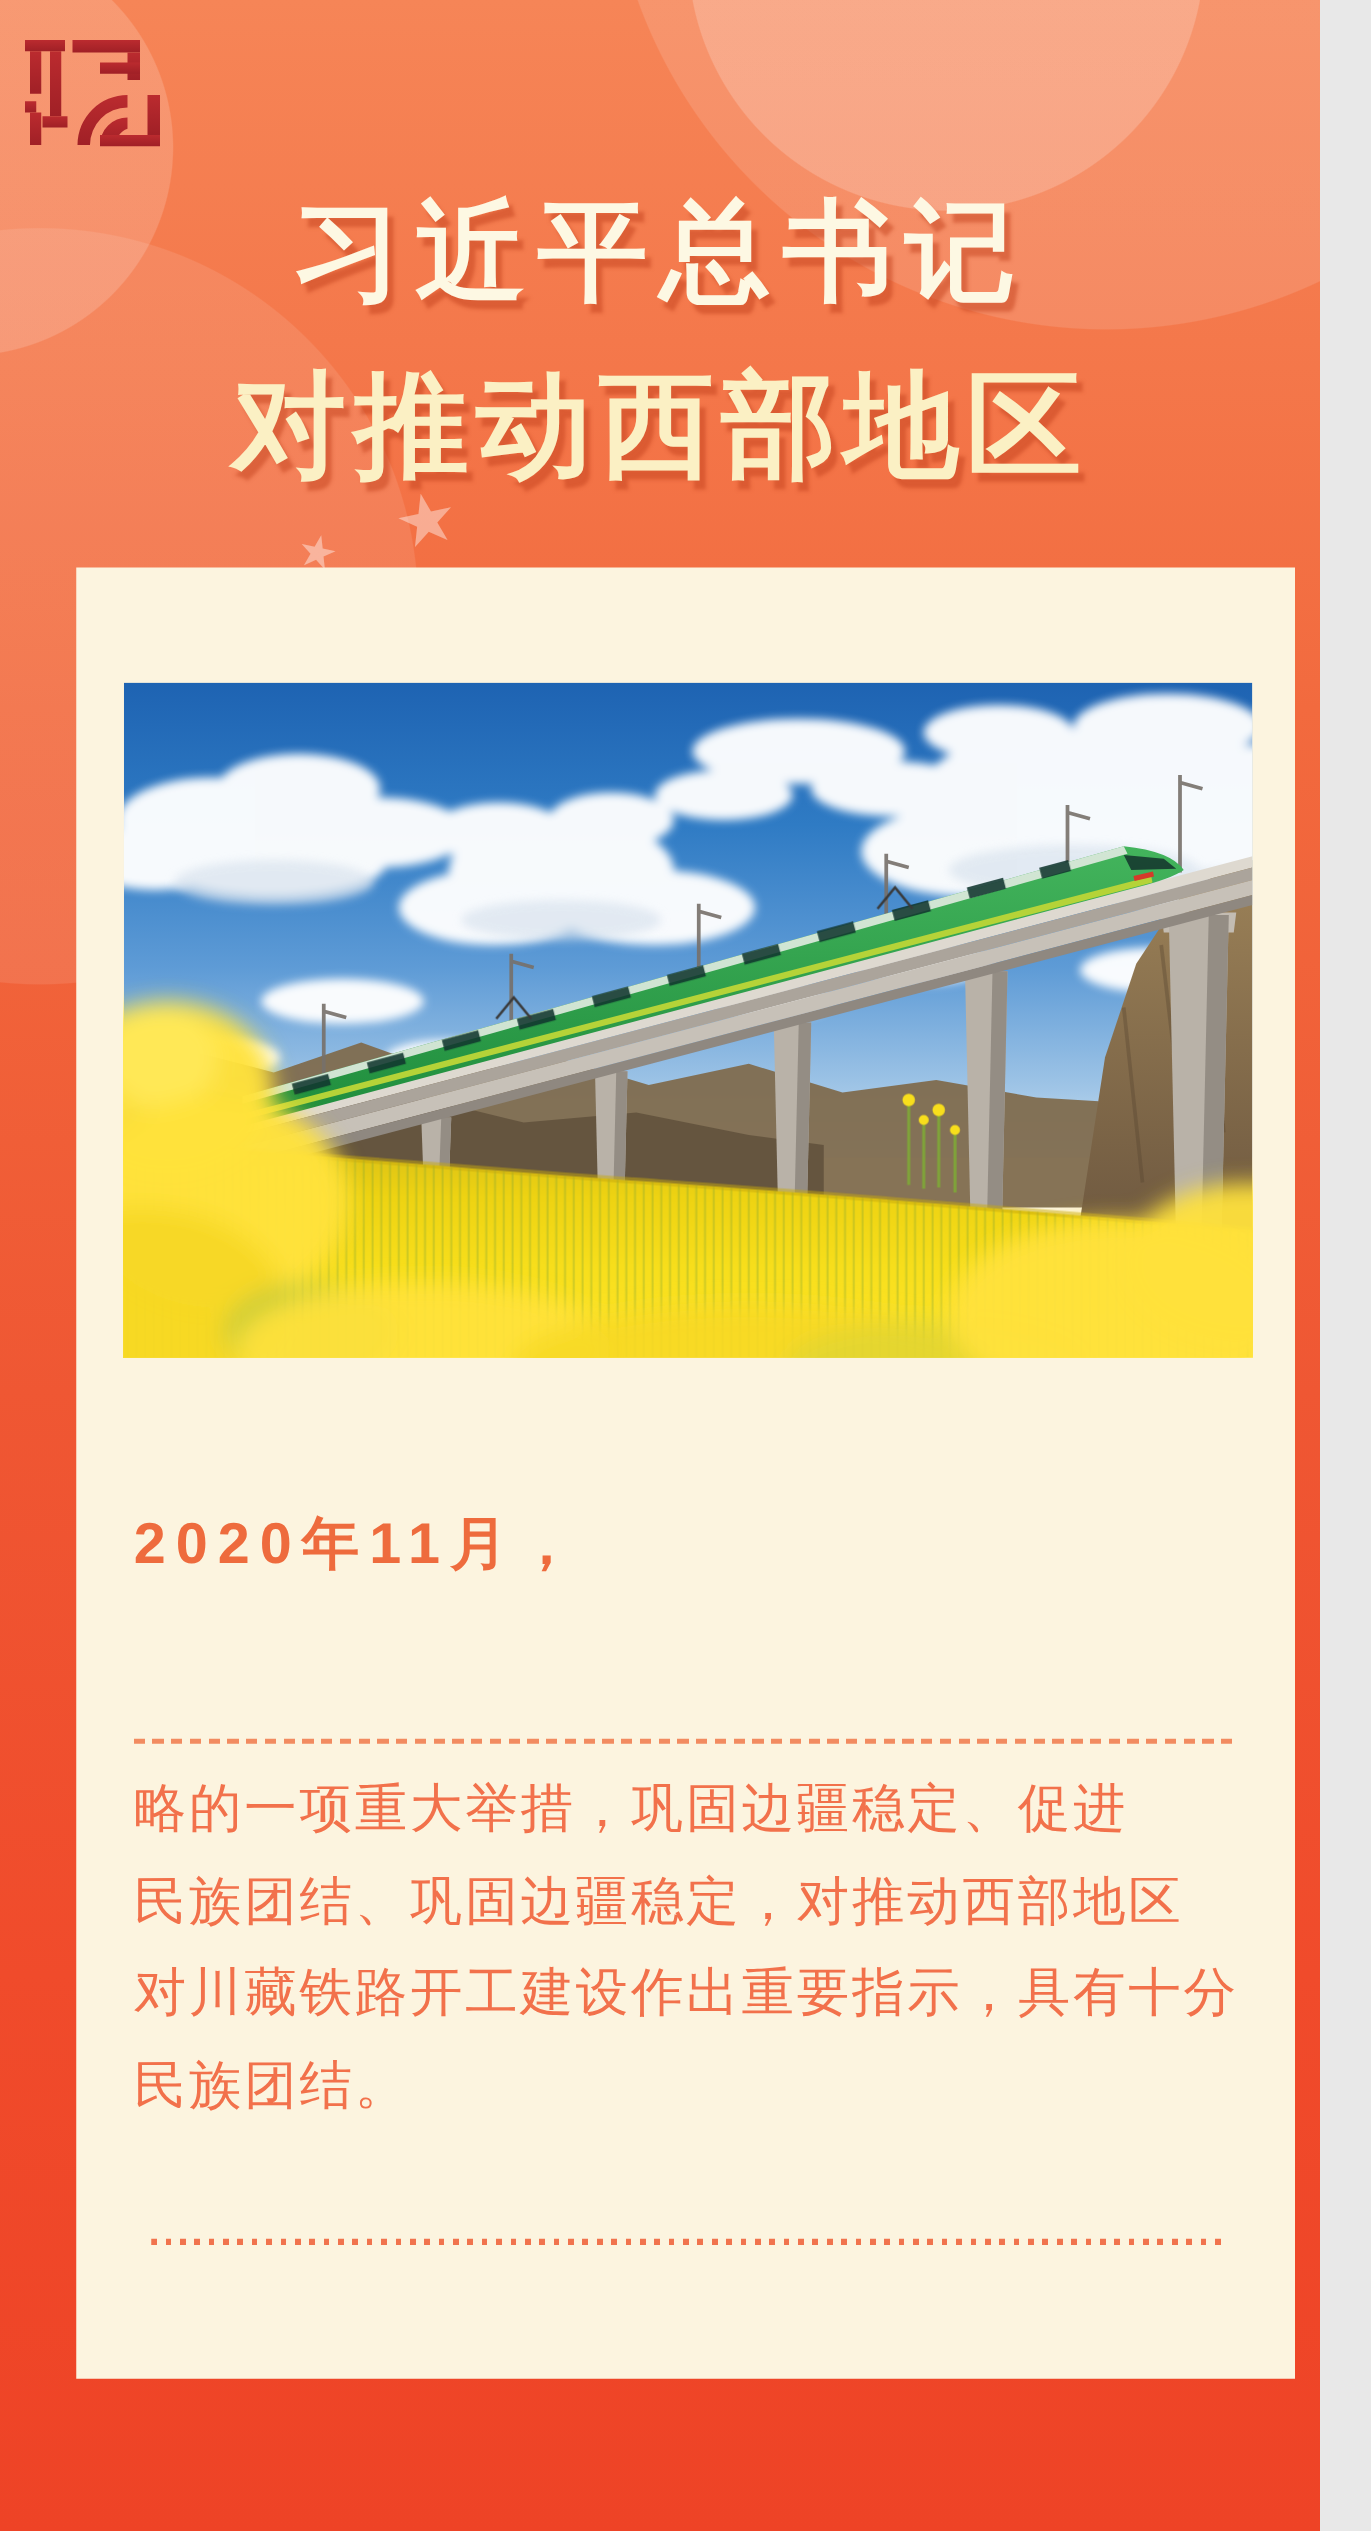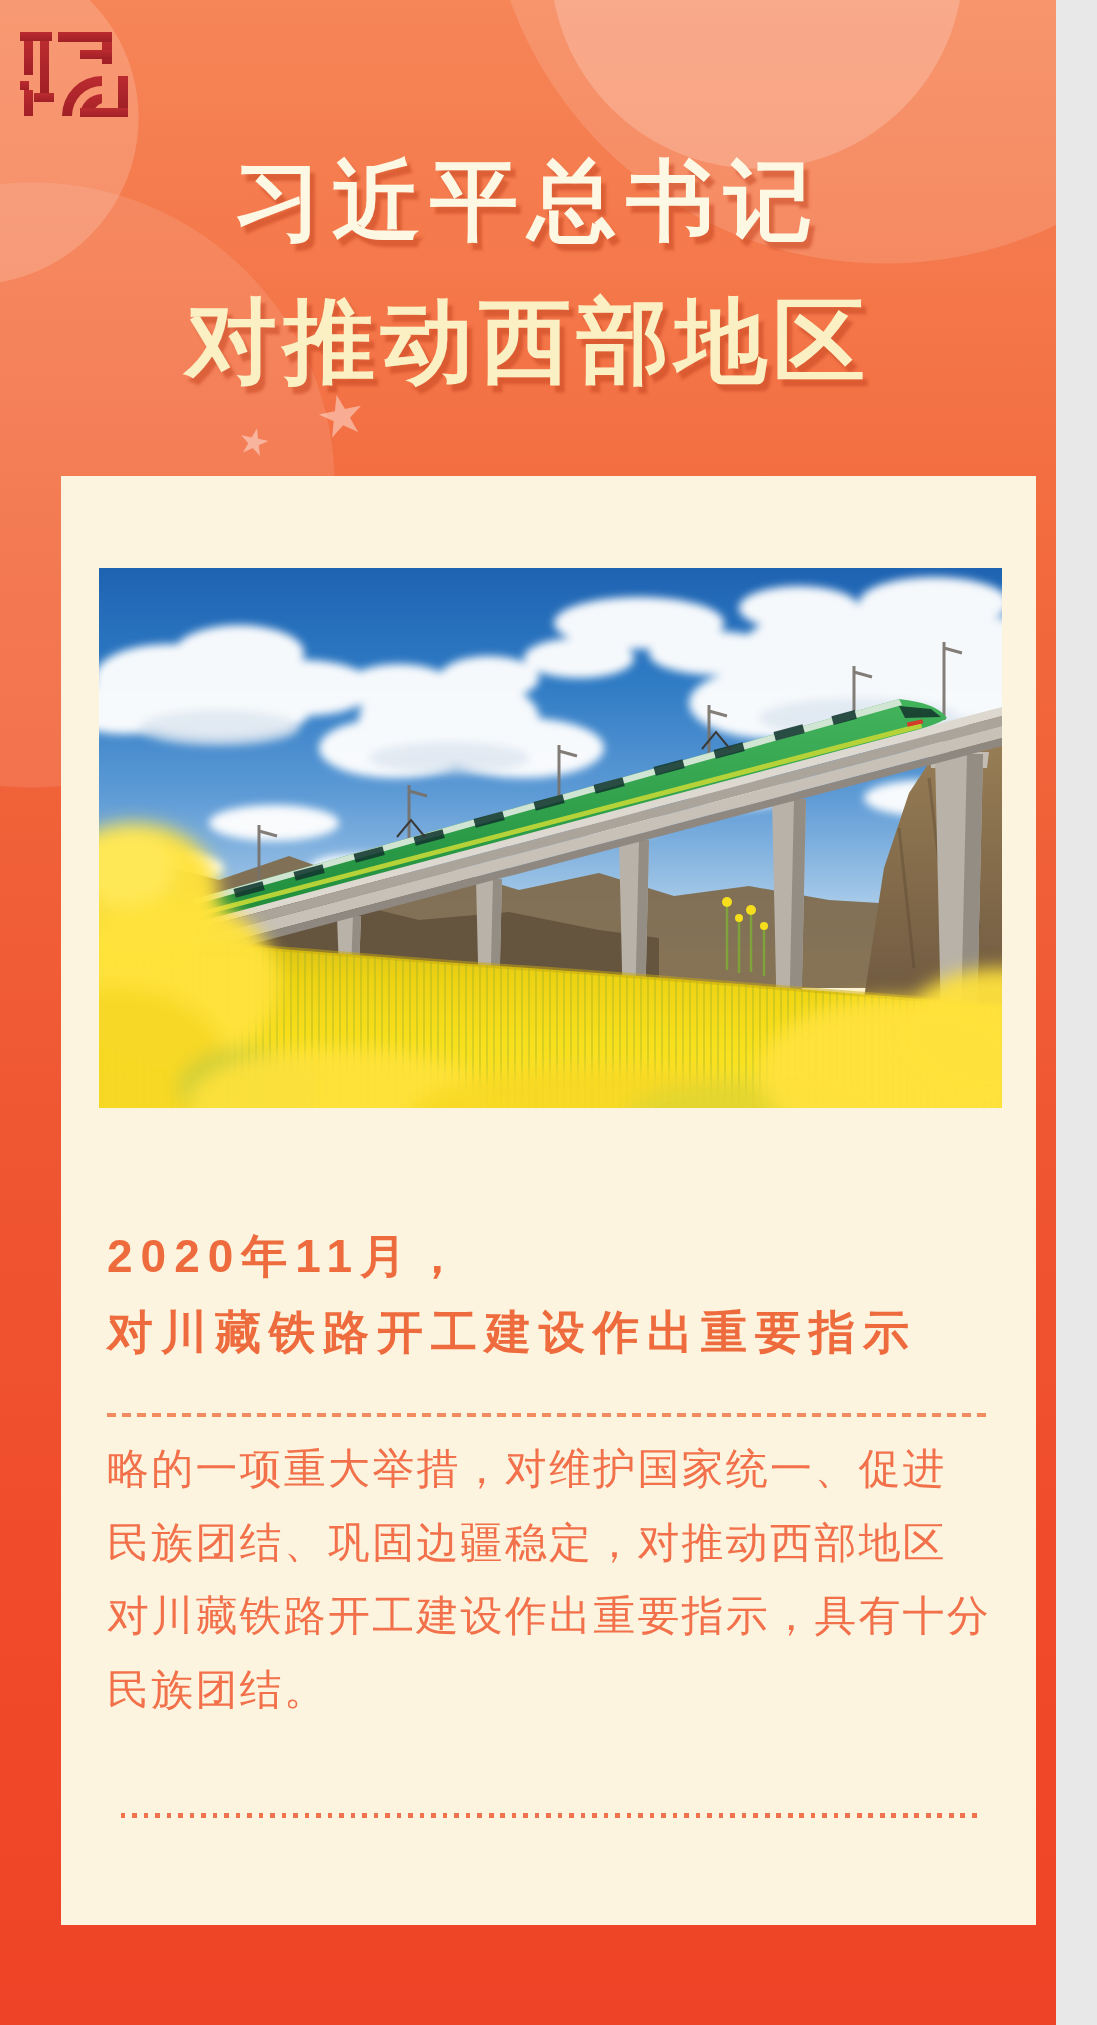--- a/index.html
+++ b/index.html
@@ -23,21 +23,21 @@
   }
   .title-line2{
     font-size:92px;line-height:106px;font-weight:900;letter-spacing:6px;
     color:#FBF0C4;text-shadow:5px 7px 3px rgba(196,66,30,.5);margin:36px 0 0 0;
   }
   .star{position:absolute;z-index:1;color:rgba(255,255,255,.42);}
   .star1{left:316px;top:388px;font-size:56px;line-height:56px;transform:rotate(-12deg);}
   .star2{left:238px;top:424px;font-size:36px;line-height:36px;transform:rotate(12deg);}
   .card{
     position:absolute;z-index:2;
-    left:61px;top:476px;width:975px;height:1449px;
+    left:61px;top:454px;width:975px;height:1449px;
     background:#FCF4DF;
   }
   .photo{
     position:absolute;left:38px;top:92px;width:903px;height:540px;overflow:hidden;
   }
   .photo svg{display:block;width:903px;height:540px;}
   .heading{
     position:absolute;left:46px;top:742px;width:900px;margin:0;
     font-size:46px;line-height:76px;font-weight:900;letter-spacing:8px;
     color:#EE6B3D;
@@ -257,27 +257,26 @@
           <ellipse cx="500" cy="548" rx="190" ry="50" fill="#F7D825" opacity="0.9"></ellipse>
           <ellipse cx="650" cy="545" rx="120" ry="35" fill="#C9CF3F" opacity="0.4"></ellipse>
           <ellipse cx="795" cy="505" rx="135" ry="75" fill="#FFE23B" opacity="0.95"></ellipse>
           <ellipse cx="900" cy="465" rx="100" ry="65" fill="#FFE23B" opacity="0.95"></ellipse>
         </g>
       </svg>
     </div>
 
     <h2 class="heading">
       <span style="display:block">2020年11月，</span>
-      <span style="display:block">对川藏铁路开工建设作出重要指示</span>
     </h2>
 
     <div class="divider-dashed"></div>
 
     <div class="body-text">
-      <p>略的一项重大举措，对维护国家统一、促进</p>
+      <p>略的一项重大举措，巩固边疆稳定、促进</p>
       <p>民族团结、巩固边疆稳定，对推动西部地区</p>
       <p>对川藏铁路开工建设作出重要指示，具有十分</p>
       <p>民族团结。</p>
     </div>
 
     <div class="divider-dotted"></div>
 
   </div>
 </div>
 

